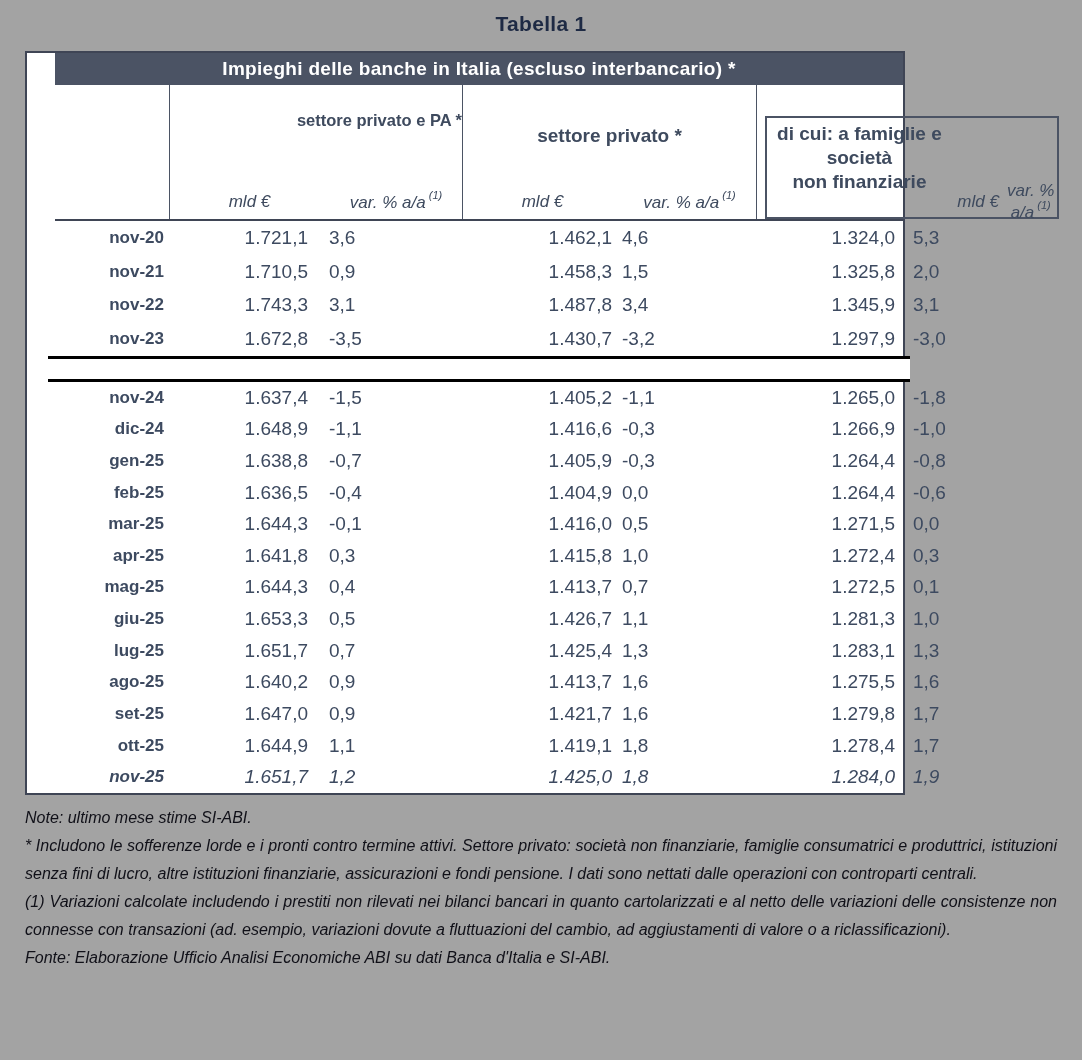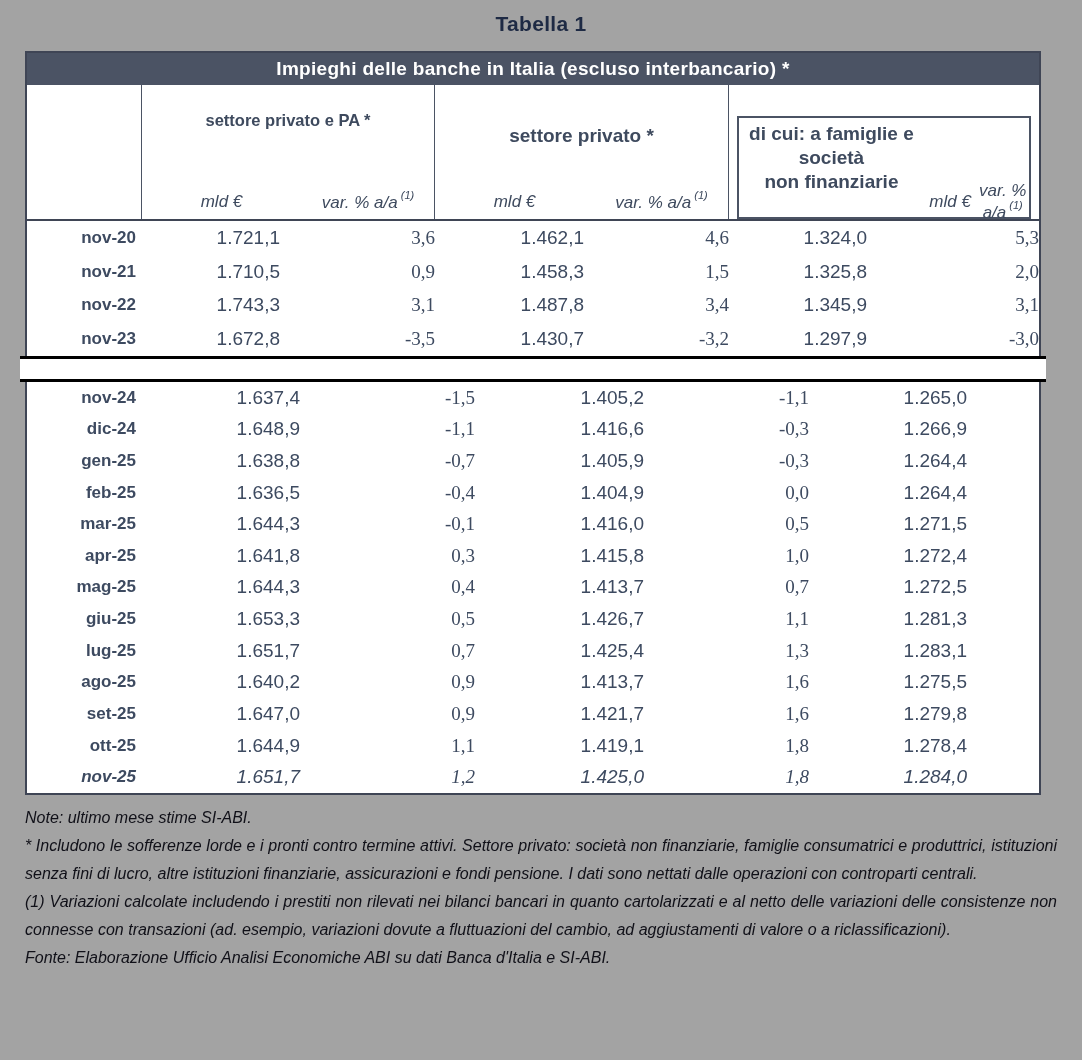--- a/index.html
+++ b/index.html
@@ -8,37 +8,37 @@
     position:relative; width:1082px; height:1060px; overflow:hidden;
     font-family:"Liberation Sans", sans-serif; background:#a3a3a3;
     color:#3d4a60;
   }
   .page-title {
     padding-top:12px; text-align:center;
     font-size:21px; font-weight:bold; color:#1e2a44; letter-spacing:.3px;
   }
   
   .tbl {
-    position:relative; margin:15px 0 0 25px; width:1016px;
-    border:2px solid #3f4555; background:#fff;
+    position:relative; margin:15px 0 0 25px; width:880px;
+    border:2px solid #3f4555; background:#fff;padding-left:28px;
   }
   .band {
     height:32px; background:#4b5364; color:#ffffff;
     display:flex; align-items:center; justify-content:center;
     font-size:19px; font-weight:bold; letter-spacing:.3px;
   }
   
   .hdr {
     display:grid; grid-template-columns:115px 293px 294px 310px;
     height:136px; border-bottom:2px solid #3f4555;
   }
   .hcell { position:relative; display:flex; flex-direction:column; }
   .hcell.b-r { border-right:1.5px solid #4b5364; }
   .hg-title { text-align:center; font-size:19px; font-weight:bold; color:#3e4a5e; }
-  .hg-sub   { text-align:center; font-size:16.5px; font-weight:bold; color:#3e4a5e; }
+  .hg-sub   { text-align:right; font-size:16.5px; font-weight:bold; color:#3e4a5e; }
   .g-a .hg-title { margin-top:14px; }
   .g-a .hg-sub   { margin-top:26px; }
   .g-b .hg-title { margin-top:40px; }
   .units {
     margin-top:auto; height:34px; display:grid; align-items:center;
   }
   .g-a .units { grid-template-columns:159px 134px; }
   .g-b .units { grid-template-columns:159px 135px; }
   .unit { text-align:center; font-style:italic; font-size:17px; color:#3e4a5e; }
   .unit sup { font-size:11px; font-style:italic; position:relative; top:-2px; padding-left:3px; }
@@ -48,27 +48,27 @@
     border:2px solid #4b5364; display:flex; flex-direction:row;
   }
   .dicui-box .hg-title { margin-top:4px; line-height:1.25; }
   .dicui-box .units { grid-template-columns:50% 50%; height:36px; }
   
   .trow {
     display:grid; grid-template-columns:115px 159px 134px 159px 135px 156px 154px;
     align-items:center; font-size:19px; color:#3d4a60;
   }
   .block1 .trow { height:33.75px; }
-  .block2 .trow { height:31.62px;gap:20px; }
+  .block2 .trow { height:31.62px; }
   .cell { white-space:nowrap; }
   .cell.f-label { text-align:right; padding-right:6px; font-weight:bold; font-size:17px; }
   .cell.c1 { text-align:right; padding-right:21px; }
   .cell.c3 { text-align:right; padding-right:10px; }
   .cell.c5 { text-align:right; padding-right:18px; }
-  .cell.c2, .cell.c4, .cell.c6 { text-align:right;font-family:Liberation Serif, serif; }
+  .cell.c2, .cell.c4, .cell.c6 { text-align:left; }
   .trow.italic { font-style:italic; }
   
   .sep {
     position:relative; left:-7px; width:calc(100% + 14px); height:26px;
     border-top:3px solid #000; border-bottom:3px solid #000; background:#fff;
   }
   
   .notes {
     margin:9px 7px 0 25px; width:1032px;
     font-style:italic; font-size:16px; line-height:28px; color:#101018;

